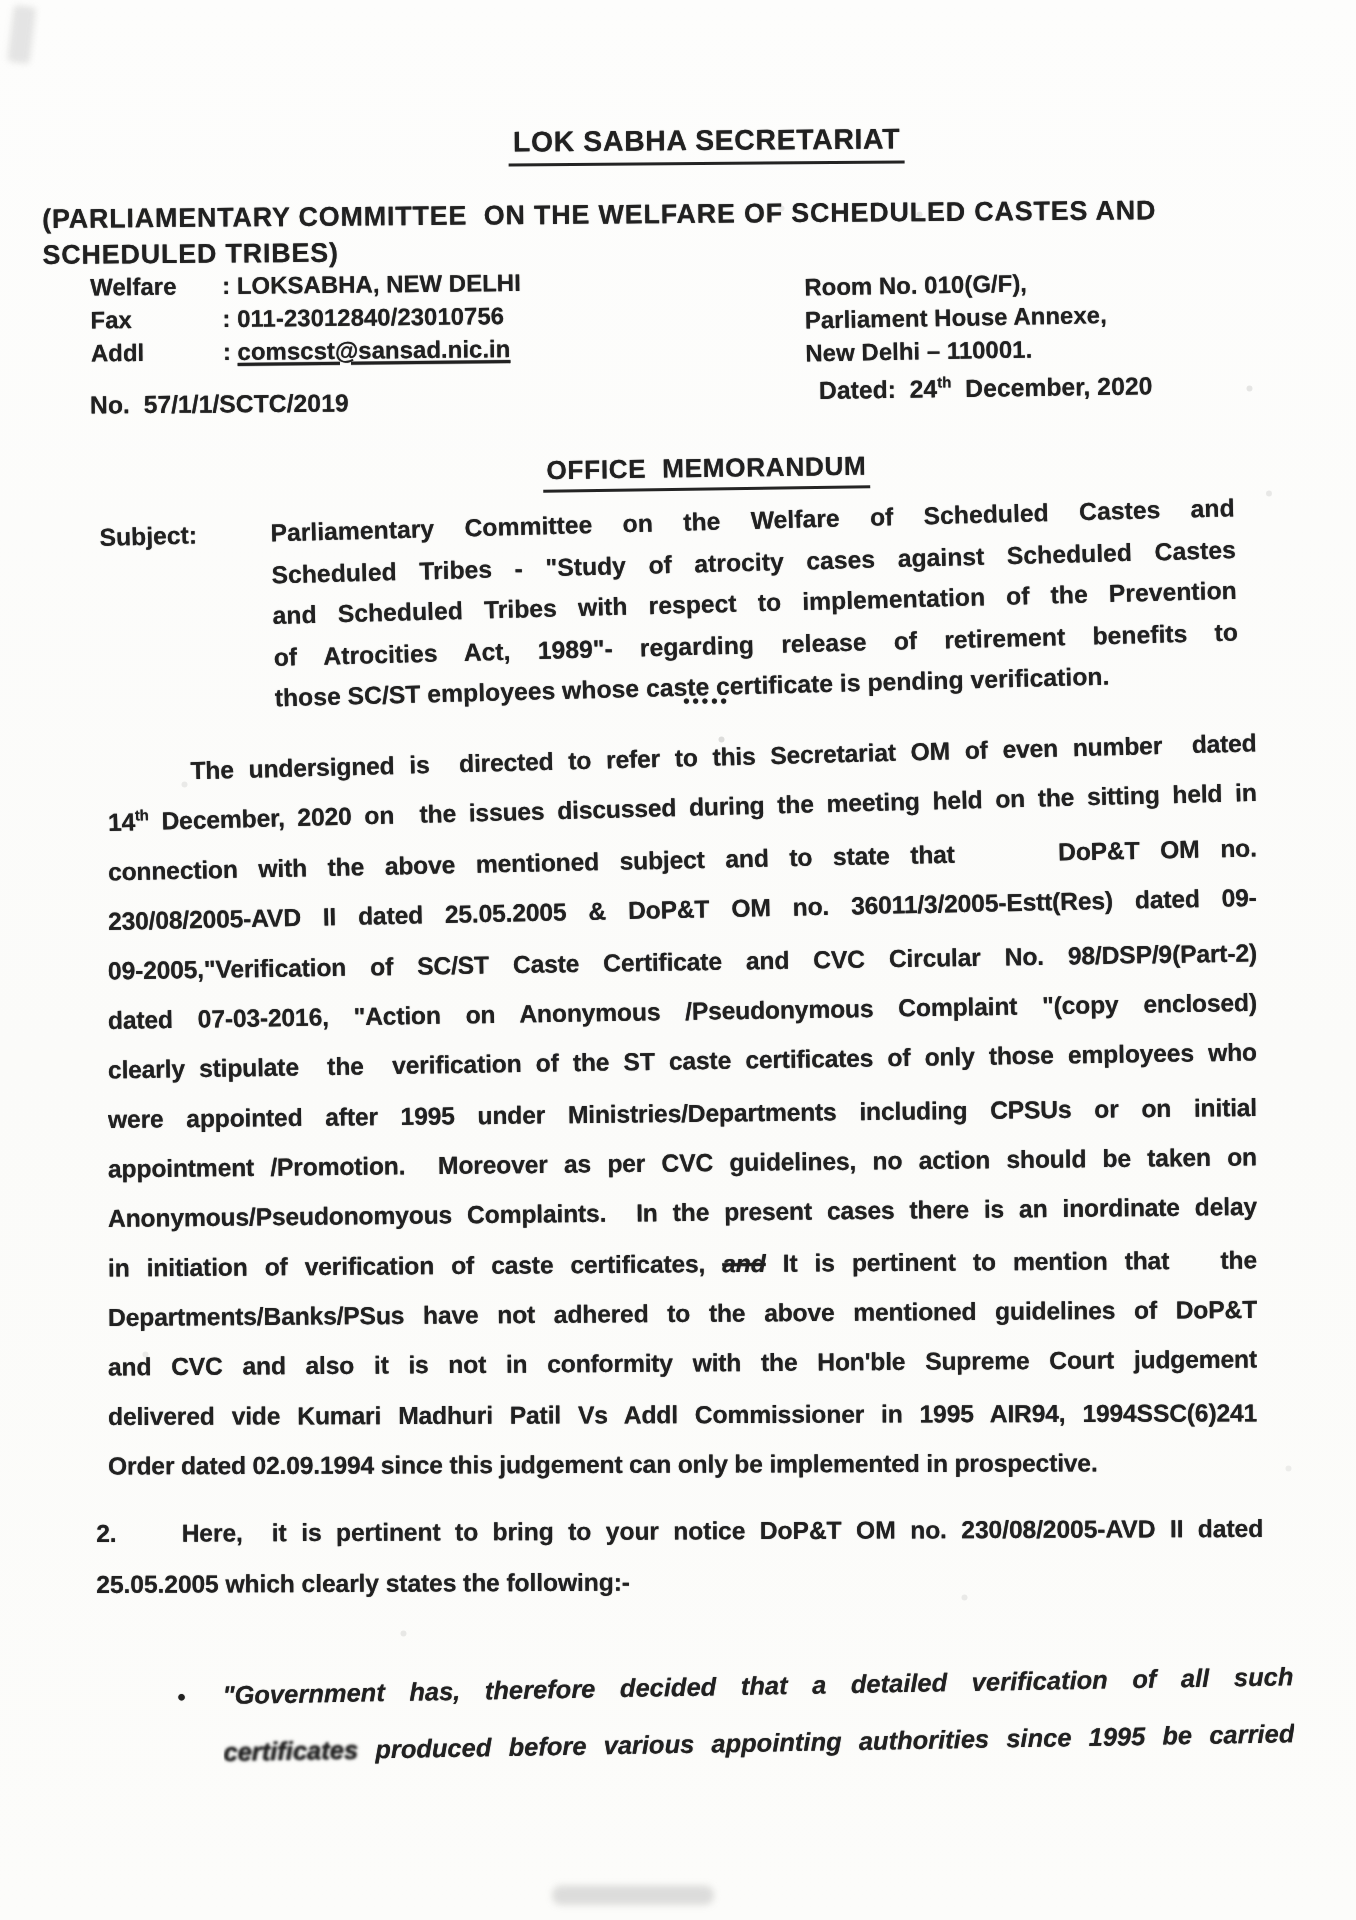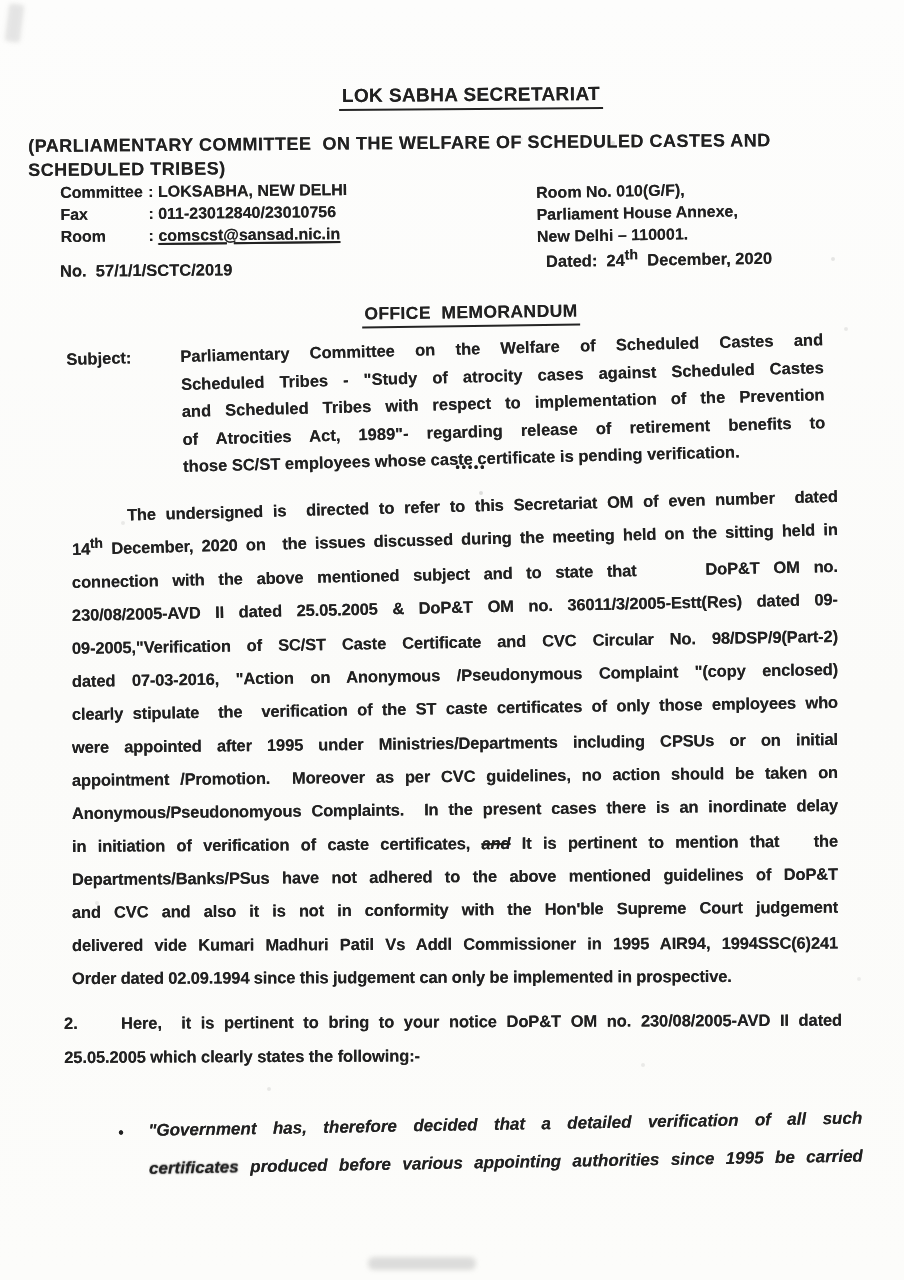--- a/index.html
+++ b/index.html
@@ -24,21 +24,21 @@
   .contacts{position:absolute;top:182px;left:60px;font-size:16px;line-height:22px;
     transform:rotate(-0.6deg);transform-origin:left top;}
   .crow{display:flex;}
   .clab{width:88px;}
   .email-addr{text-decoration:underline;text-decoration-thickness:2px;text-underline-offset:2px;}
   .address{position:absolute;top:182px;left:536px;font-size:16px;line-height:22px;
     transform:rotate(-1deg);transform-origin:left top;}
   
   .refno{position:absolute;top:261px;left:60px;font-size:16.5px;transform:rotate(-0.45deg);}
   .dated{position:absolute;top:252px;left:546px;font-size:16.5px;transform:rotate(-0.8deg);transform-origin:left center;}
-  .sup{font-size:14px;vertical-align:super;line-height:0;}
+  .sup{font-size:10px;vertical-align:super;line-height:0;}
   .memo-title{position:absolute;top:302px;left:0;width:100%;text-align:center;
     font-size:17.5px;letter-spacing:.4px;transform:rotate(-0.8deg);}
   .memo-title span{display:inline-block;border-bottom:2.5px solid #242424;padding:0 2px 2px;}
   
   .subject{position:absolute;top:346px;left:66px;width:760px;display:flex;
     font-size:16.5px;line-height:27.5px;transform:rotate(-1.5deg);transform-origin:left top;}
   .subj-label{width:114px;}
   .subj-lines{width:643px;}
   .jl{text-align:justify;text-align-last:justify;}
   
@@ -94,29 +94,29 @@
     <span>LOK SABHA SECRETARIAT</span>
   </div>
 
   <div class="committee">
     <div>(PARLIAMENTARY COMMITTEE &nbsp;ON THE WELFARE OF SCHEDULED CASTES AND</div>
     <div>SCHEDULED TRIBES)</div>
   </div>
 
   <div class="contacts">
     <div class="crow">
-      <span class="clab">Committee</span>
+      <span class="clab">Welfare</span>
       <span>: LOKSABHA, NEW DELHI</span>
     </div>
     <div class="crow">
       <span class="clab">Fax</span>
       <span>: 011-23012840/23010756</span>
     </div>
     <div class="crow">
-      <span class="clab">Room</span>
+      <span class="clab">Addl</span>
       <span>:&nbsp;</span>
       <span class="email-addr">comscst@sansad.nic.in</span>
     </div>
   </div>
 
   <div class="address">
     <div>Room No. 010(G/F),</div>
     <div>Parliament House Annexe,</div>
     <div>New Delhi – 110001.</div>
   </div>

